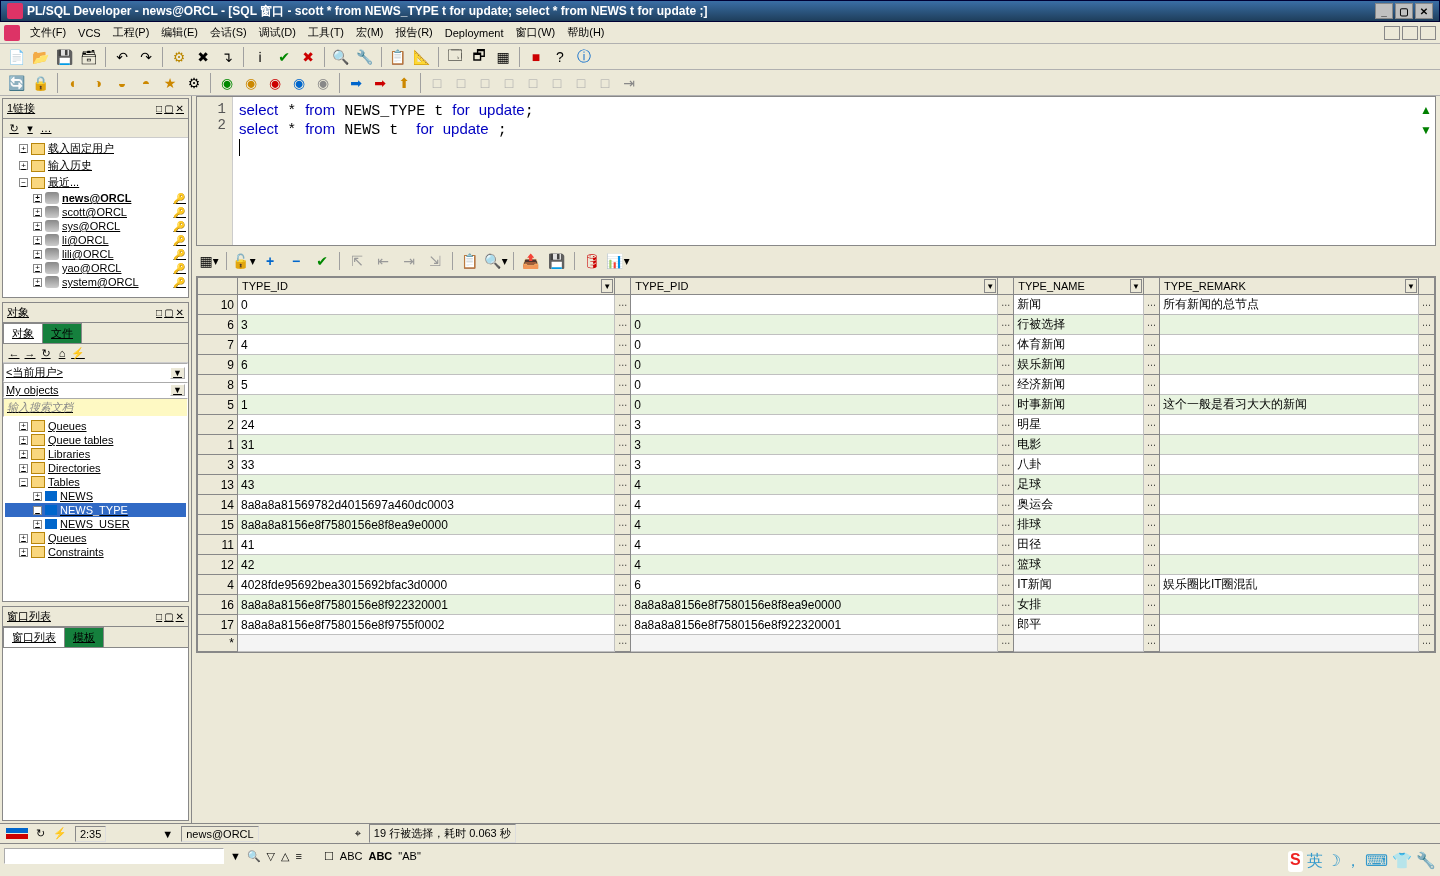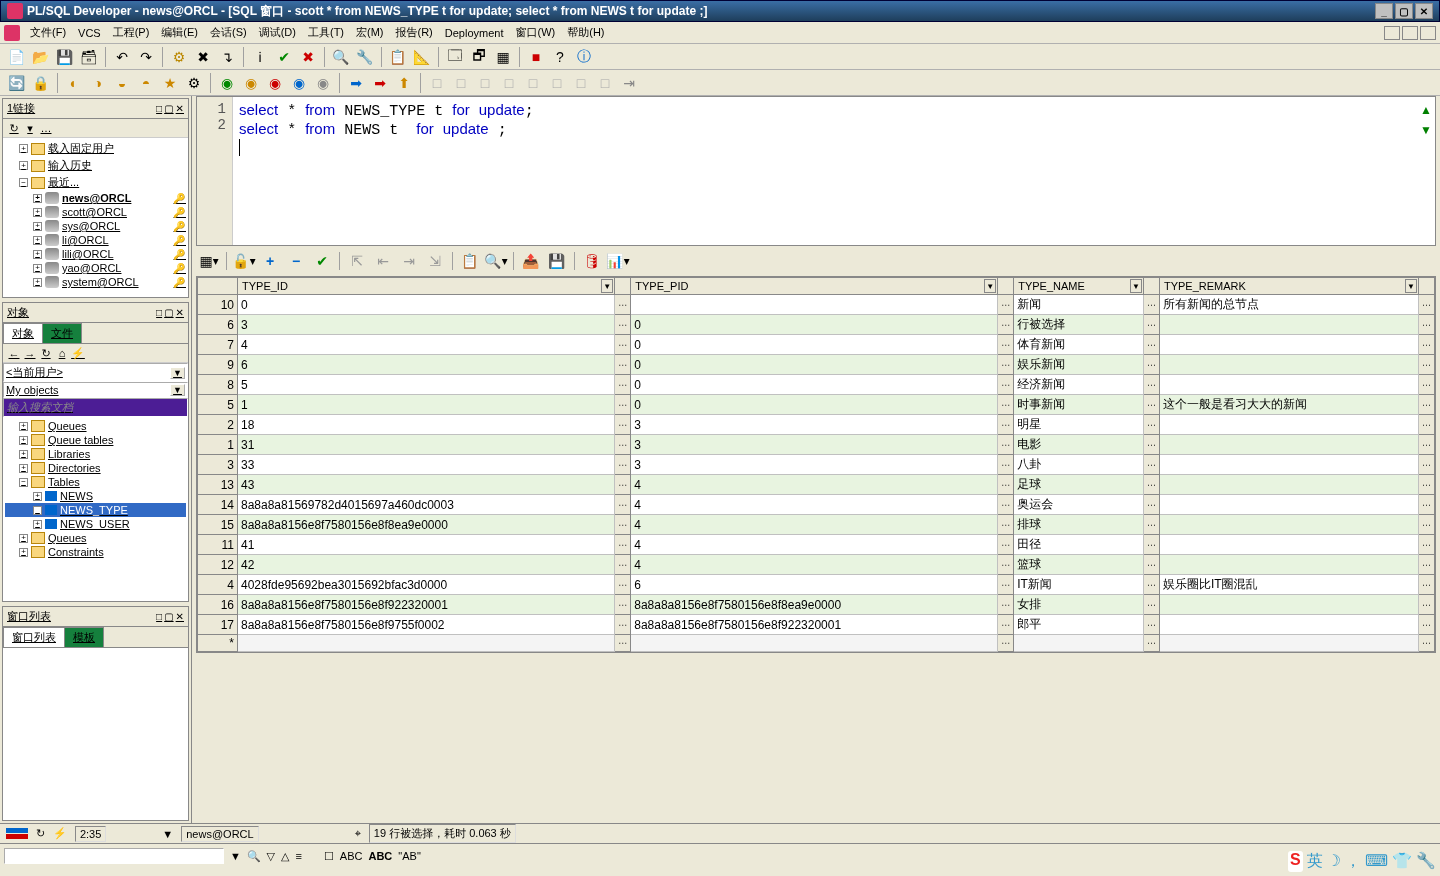--- a/index.html
+++ b/index.html
@@ -31,21 +31,21 @@
 .folder { background: #f9d77e; border: 1px solid #b8860b; }
 .db-ico { background: linear-gradient(#888, #ccc); border-radius: 3px; }
 .key { color: #b8860b; font-size: 10px; }
 .tree-item.bold { font-weight: bold; }
 .tree-item.sel { background: #316ac5; color: #fff; }
 .tabs { background: #ece9d8; display: flex; border-bottom: 1px solid #888; }
 .tab { padding: 2px 8px; border: 1px solid #888; border-bottom: none; background: #15803d; cursor: pointer; font-size: 11px; margin-right: -1px; }
 .tab.active { background: #fff; }
 .combo { border: 1px inset #fff; background: #fff; padding: 1px 2px; font-size: 11px; display: flex; align-items: center; }
 .combo .dd { margin-left: auto; background: #ece9d8; border: 1px outset #fff; padding: 0 2px; cursor: pointer; font-size: 9px; }
-.input { border: 1px inset #fff; background: #4c1d95; padding: 1px 3px; font-size: 11px; color: #888; font-style: italic; }
+.input { border: 1px inset #fff; background: #fef9c3; padding: 1px 3px; font-size: 11px; color: #888; font-style: italic; }
 .right-panel { flex: 1; display: flex; flex-direction: column; background: #ece9d8; }
 .sql-tabs { display: flex; padding: 2px 4px 0; }
 .sql-tab { padding: 3px 12px; border: 1px solid #888; background: #ece9d8; cursor: pointer; margin-right: 2px; font-size: 11px; }
 .sql-tab.active { background: #fff; border-bottom: 1px solid #fff; }
 .editor-wrap { display: flex; flex: 0 0 150px; margin: 0 4px; border: 1px solid #888; background: #fff; }
 .gutter { width: 36px; background: #ece9d8; border-right: 1px solid #ccc; text-align: right; padding: 4px 6px 4px 2px; font-family: "Courier New", monospace; font-size: 14px; color: #555; }
 .editor { flex: 1; padding: 4px 6px; font-family: "Courier New", monospace; font-size: 15px; white-space: pre; color: #000; position: relative; }
 .kw { color: #0000c0; }
 .side-arrows { width: 18px; display: flex; flex-direction: column; align-items: center; gap: 6px; padding-top: 6px; }
 .side-arrows span { color: #008000; font-size: 12px; cursor: pointer; }
@@ -470,21 +470,21 @@
               <td class="ell">⋯</td>
     <td class="cell">时事新闻</td>
               <td class="ell">⋯</td>
     <td class="cell">这个一般是看习大大的新闻</td>
               <td class="ell">⋯</td>
   </tr>
           </tbody>
           <tbody>
             <tr>
     <td class="rowhead">2</td>
-    <td class="cell">18</td>
+    <td class="cell">24</td>
               <td class="ell">⋯</td>
     <td class="cell">3</td>
               <td class="ell">⋯</td>
     <td class="cell">明星</td>
               <td class="ell">⋯</td>
     <td class="cell"></td>
               <td class="ell">⋯</td>
   </tr>
           </tbody>
           <tbody>

